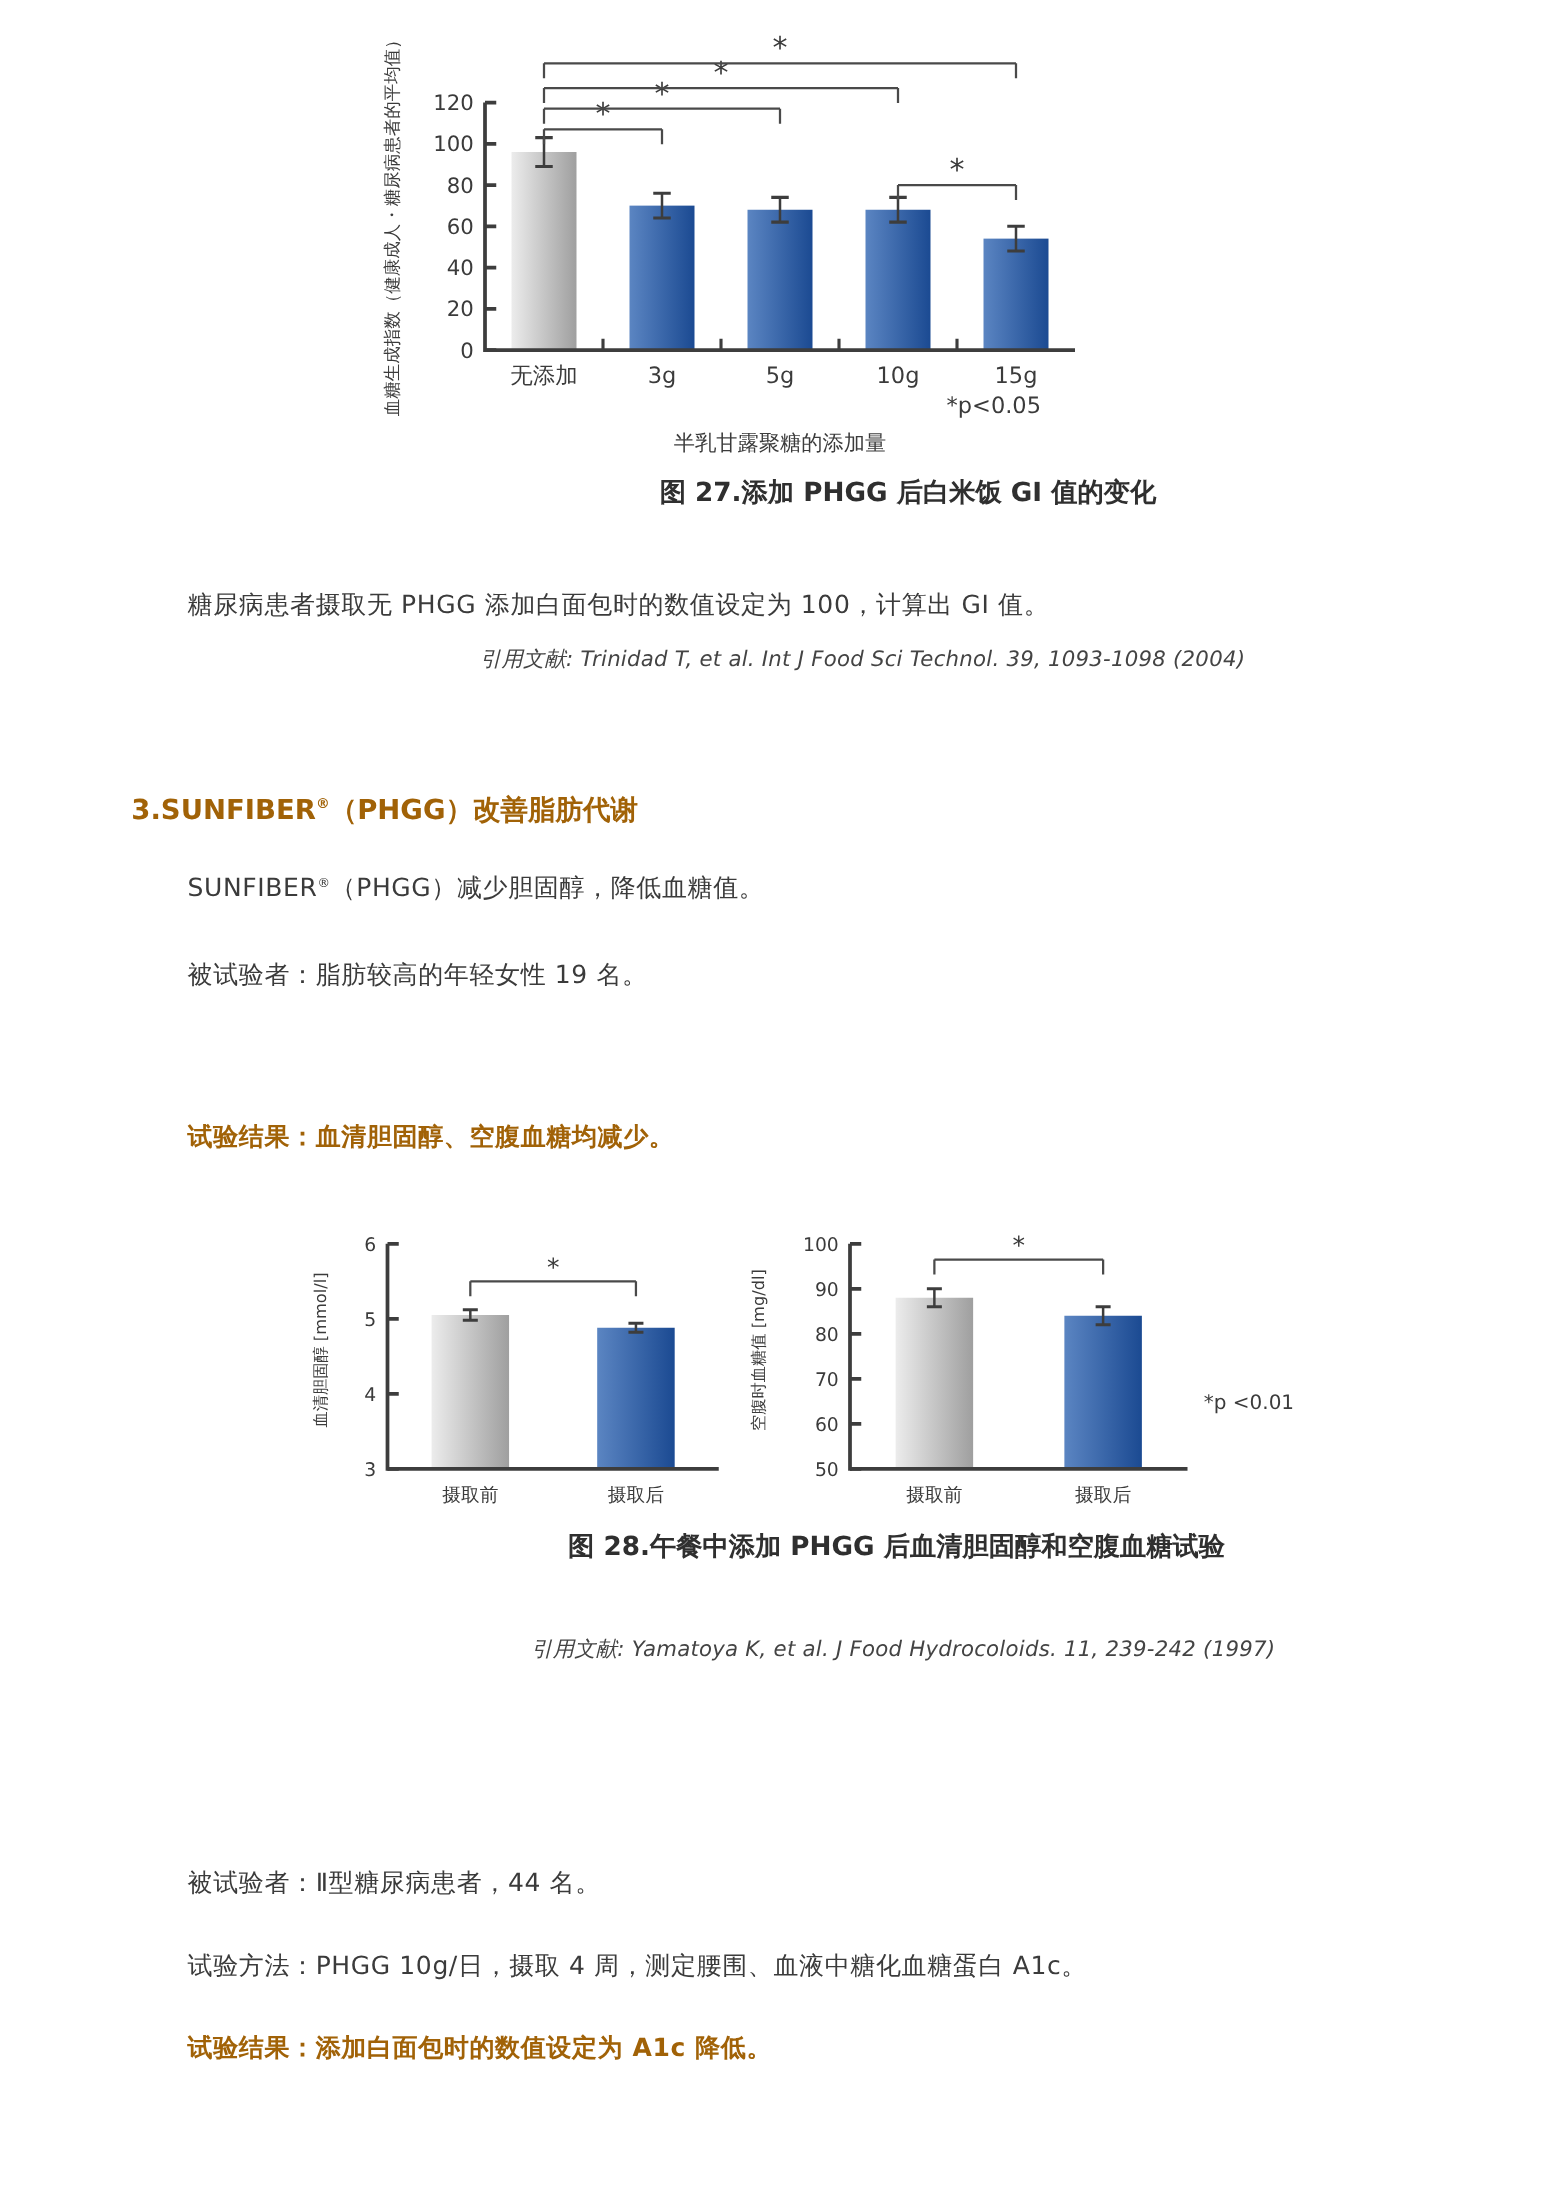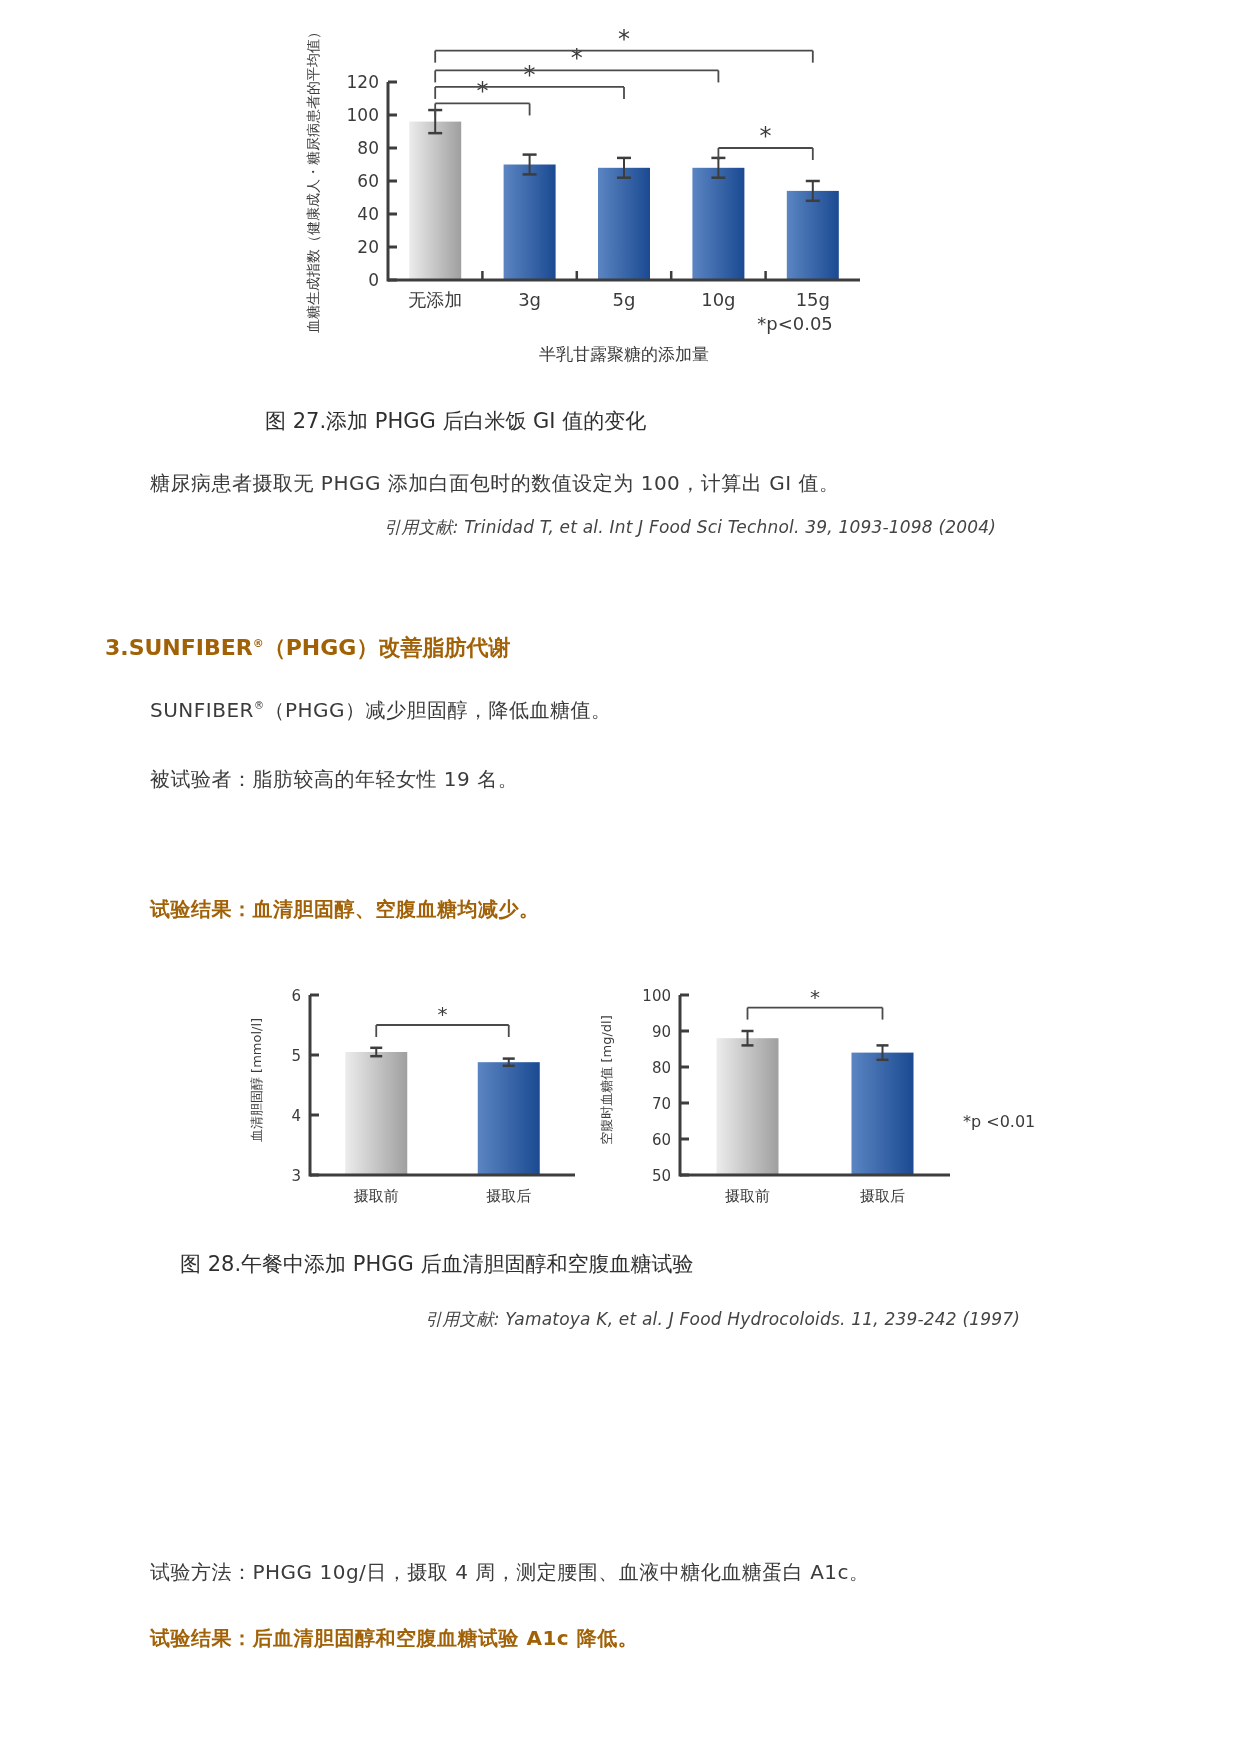--- a/index.html
+++ b/index.html
@@ -1,20 +1,20 @@
 <!DOCTYPE html>
 <html><head>
 <meta charset="utf-8">
 <style>
   html,body{margin:0;padding:0;background:#ffffff;}
   .page{position:relative;width:1240px;height:1754px;background:#fff;
         font-family:"DejaVu Sans","Liberation Sans",sans-serif;color:#3b3b3b;overflow:hidden;}
   .abs{position:absolute;white-space:nowrap;}
   .body-text{font-size:20px;letter-spacing:0.5px;}
-  .caption{font-size:21px;font-weight:normal;text-align:left;color:#2f2f2f;margin-top:27px;}
+  .caption{font-size:21px;font-weight:bold;text-align:right;color:#2f2f2f;}
   .citation{font-size:17px;font-style:italic;color:#444;letter-spacing:0.2px;}
   .heading{font-size:22px;font-weight:bold;}
   .red{color:#a16207;}
   .bold{font-weight:bold;}
   sup{font-size:0.5em;vertical-align:super;}
   .chart-box{position:absolute;}
 </style>
 </head>
 <body>
 
@@ -199,18 +199,19 @@
         <text x="220" y="38.599999999999994" font-size="20" text-anchor="middle" fill="#3b3b3b" font-family="&quot;DejaVu Sans&quot;,&quot;Liberation Sans&quot;,sans-serif">*</text>
         <text x="16" y="115" font-size="13" text-anchor="middle" fill="#3b3b3b" font-family="&quot;DejaVu Sans&quot;,&quot;Liberation Sans&quot;,sans-serif" transform="rotate(-90 16 115)">空腹时血糖值 [mg/dl]</text>
         <text x="368" y="162" font-size="16" text-anchor="start" fill="#3b3b3b" font-family="&quot;DejaVu Sans&quot;,&quot;Liberation Sans&quot;,sans-serif">*p &lt;0.01</text>
       </svg></div>
 
   <div class="abs caption" style="left:180px;top:1223px;width:800px;">图 28.午餐中添加 PHGG 后血清胆固醇和空腹血糖试验</div>
 
   <div class="abs citation" style="left:392px;top:1308px;margin-left:33px;">引用文献: Yamatoya K, et al. J Food Hydrocoloids. 11, 239-242 (1997)</div>
 
 
+  <div class="abs body-text" style="left:150px;top:1493px;">被试验者：Ⅱ型糖尿病患者，44 名。</div>
 
   <div class="abs body-text" style="left:150px;top:1559px;">试验方法：PHGG 10g/日，摄取 4 周，测定腰围、血液中糖化血糖蛋白 A1c。</div>
 
-  <div class="abs body-text red bold" style="left:150px;top:1625px;">试验结果：后血清胆固醇和空腹血糖试验 A1c 降低。</div>
+  <div class="abs body-text red bold" style="left:150px;top:1625px;">试验结果：添加白面包时的数值设定为 A1c 降低。</div>
 
 </div>
 
 </body></html>

